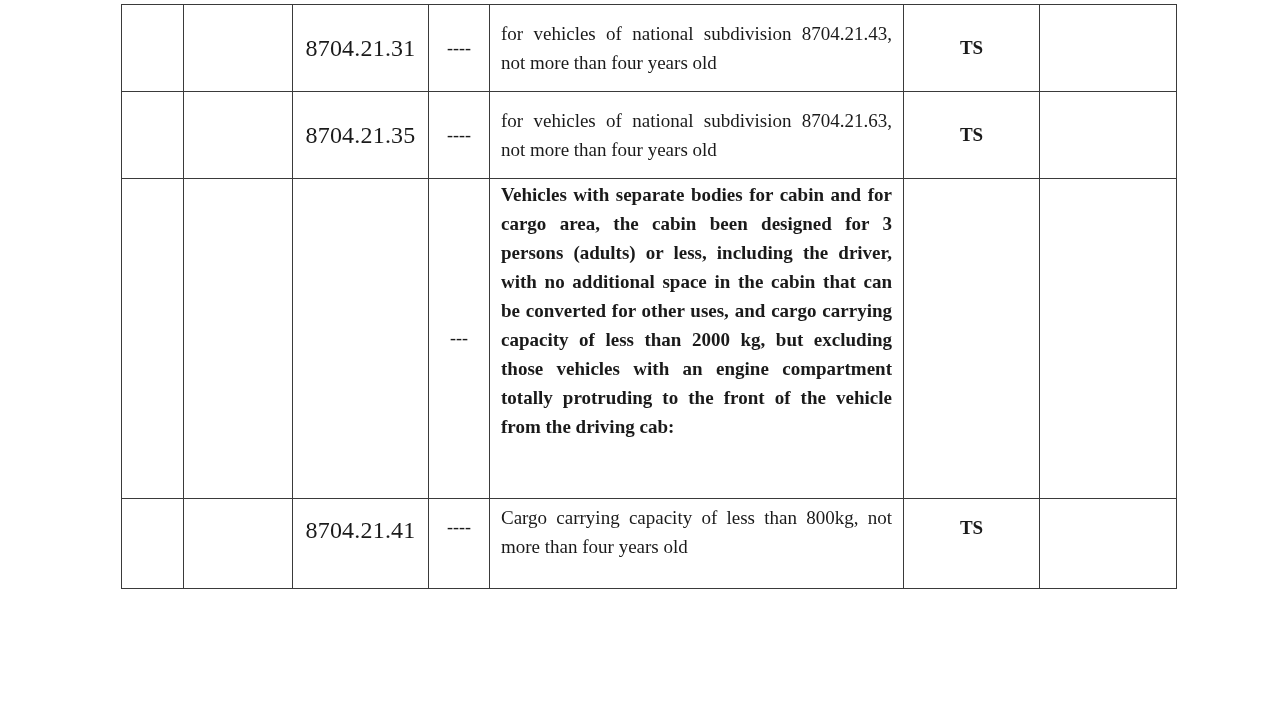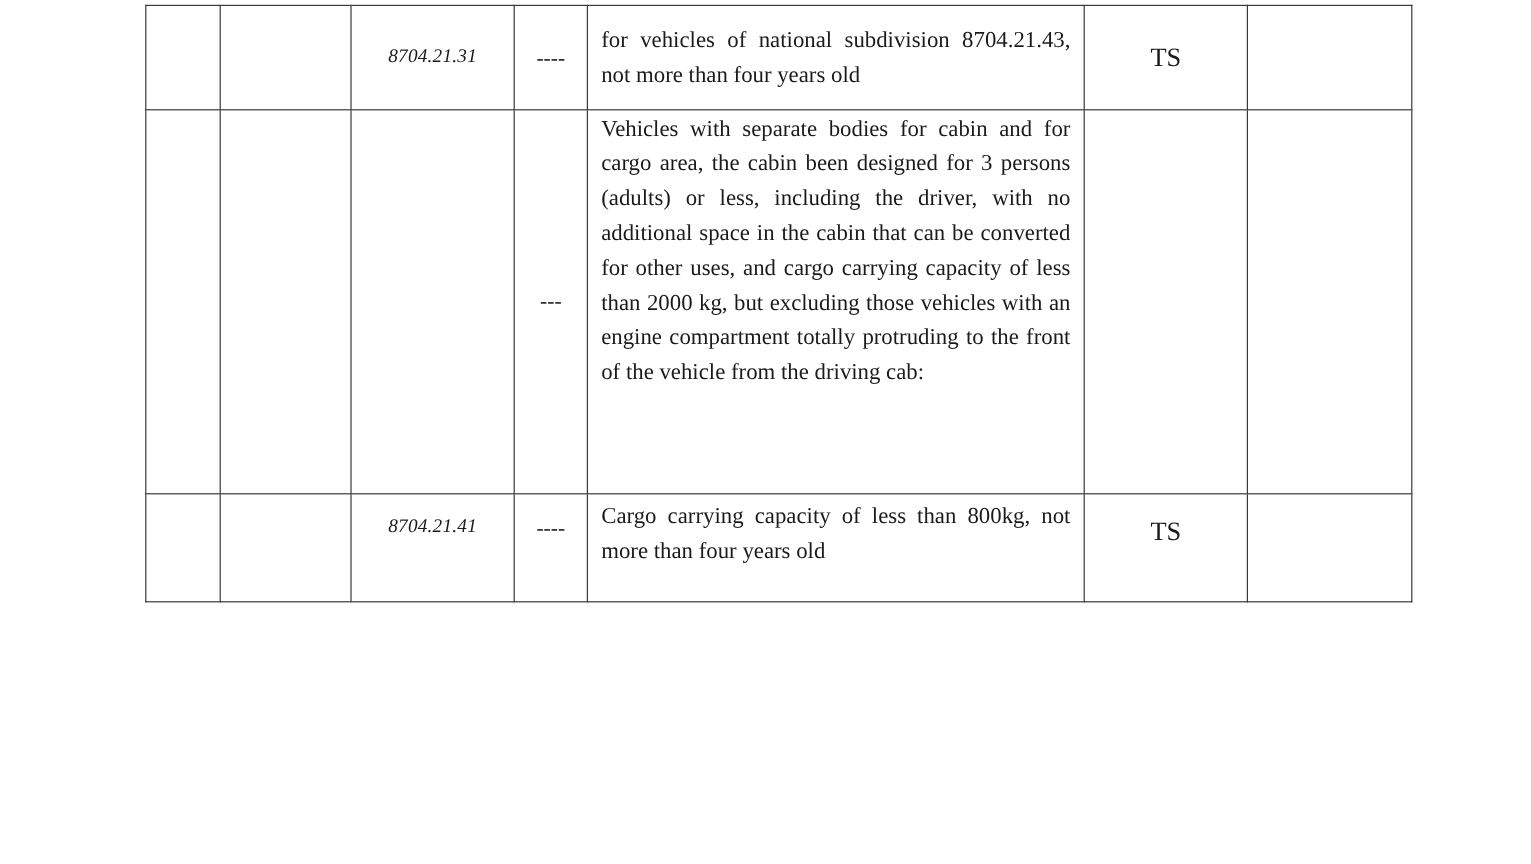--- a/index.html
+++ b/index.html
@@ -20,28 +20,28 @@
   .c1 { width:61px; }
   .c2 { width:108px; }
   .c3 { width:136px; }
   .c4 { width:61px; }
   .c5 { width:414px; }
   .c6 { width:136px; }
   .c7 { width:137px; }
   .r-std { height:87px; }
   .r-big { height:320px; }
   .r-last { height:90px; }
-  .code { text-align:center; font-size:16px; letter-spacing:0.2px;font-style:italic; }
+  .code { text-align:center; font-size:24px; letter-spacing:0.2px; }
   .dash { text-align:center; font-size:18px; }
   .desc {
     font-size:19px; line-height:29px; text-align:justify;
     padding:0 11px !important;
   }
-  .desc-top { vertical-align:top !important; padding-top:1px !important; }
-  .ts { text-align:center; font-weight:normal; font-size:22px; }
+  .desc-top { vertical-align:top !important; padding-top:1px !important;font-weight:bold; }
+  .ts { text-align:center; font-weight:bold; font-size:19px; }
   .last-desc { vertical-align:top !important; padding-top:4px !important; }
   .last-code, .last-dash, .last-ts { vertical-align:top !important; padding-top:18px !important; }
 </style>
 </head>
 <body>
 
 <table class="tbl">
   <colgroup>
     <col class="c1">
       <col class="c2">
@@ -54,20 +54,29 @@
   <tbody>
     <tr class="r-std">
       <td class="c1"></td>
       <td class="c2"></td>
       <td class="code">8704.21.31</td>
       <td class="dash">----</td>
       <td class="desc">for vehicles of national subdivision 8704.21.43, not more than four years old</td>
       <td class="ts">TS</td>
       <td></td>
     </tr>
+    <tr class="r-std">
+      <td></td>
+      <td></td>
+      <td class="code">8704.21.35</td>
+      <td class="dash">----</td>
+      <td class="desc">for vehicles of national subdivision 8704.21.63, not more than four years old</td>
+      <td class="ts">TS</td>
+      <td></td>
+    </tr>
     <tr class="r-big">
       <td></td>
       <td></td>
       <td class="code"></td>
       <td class="dash">---</td>
       <td class="desc desc-top">Vehicles with separate bodies for cabin and for cargo area, the cabin been designed for 3 persons (adults) or less, including the driver, with no additional space in the cabin that can be converted for other uses, and cargo carrying capacity of less than 2000 kg, but excluding those vehicles with an engine compartment totally protruding to the front of the vehicle from the driving cab:</td>
       <td class="ts"></td>
       <td></td>
     </tr>
     <tr class="r-last">

